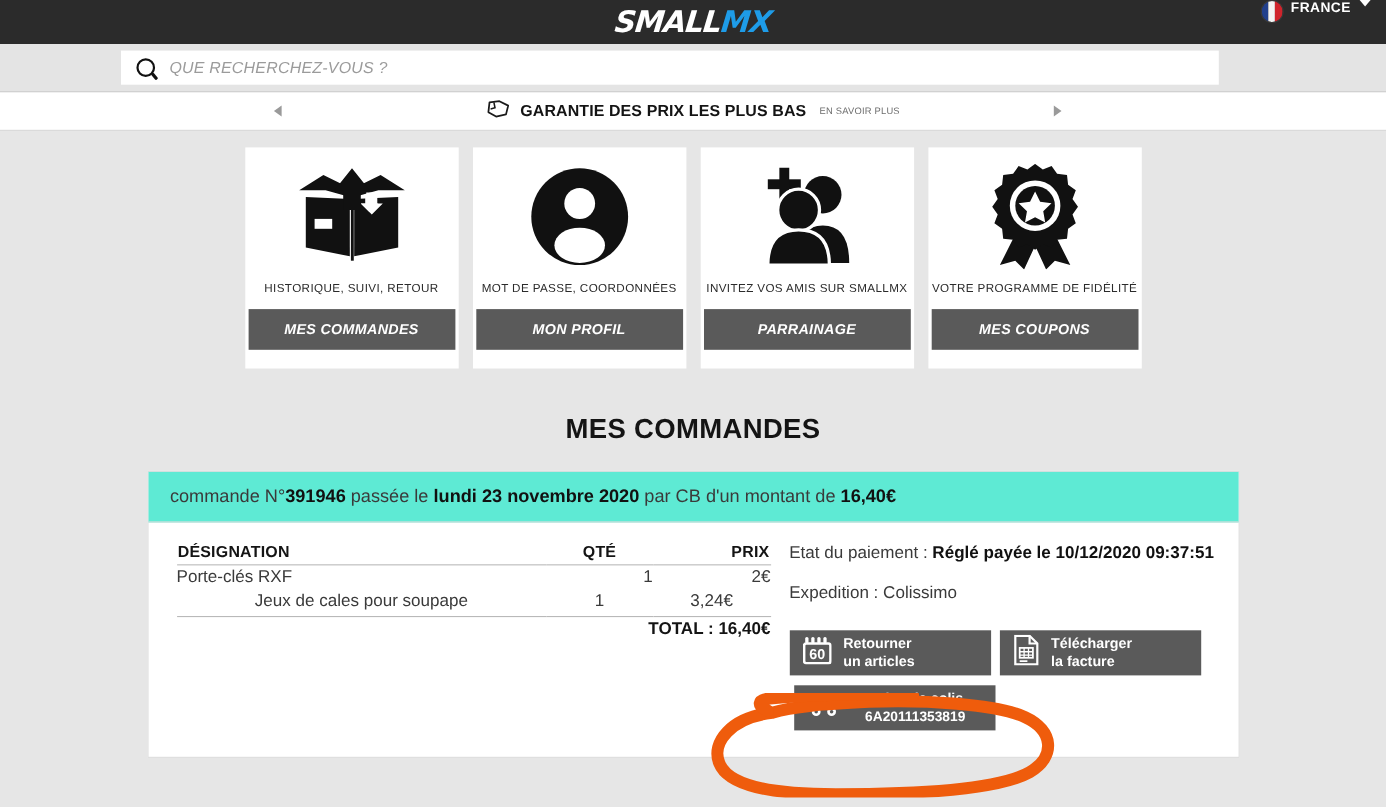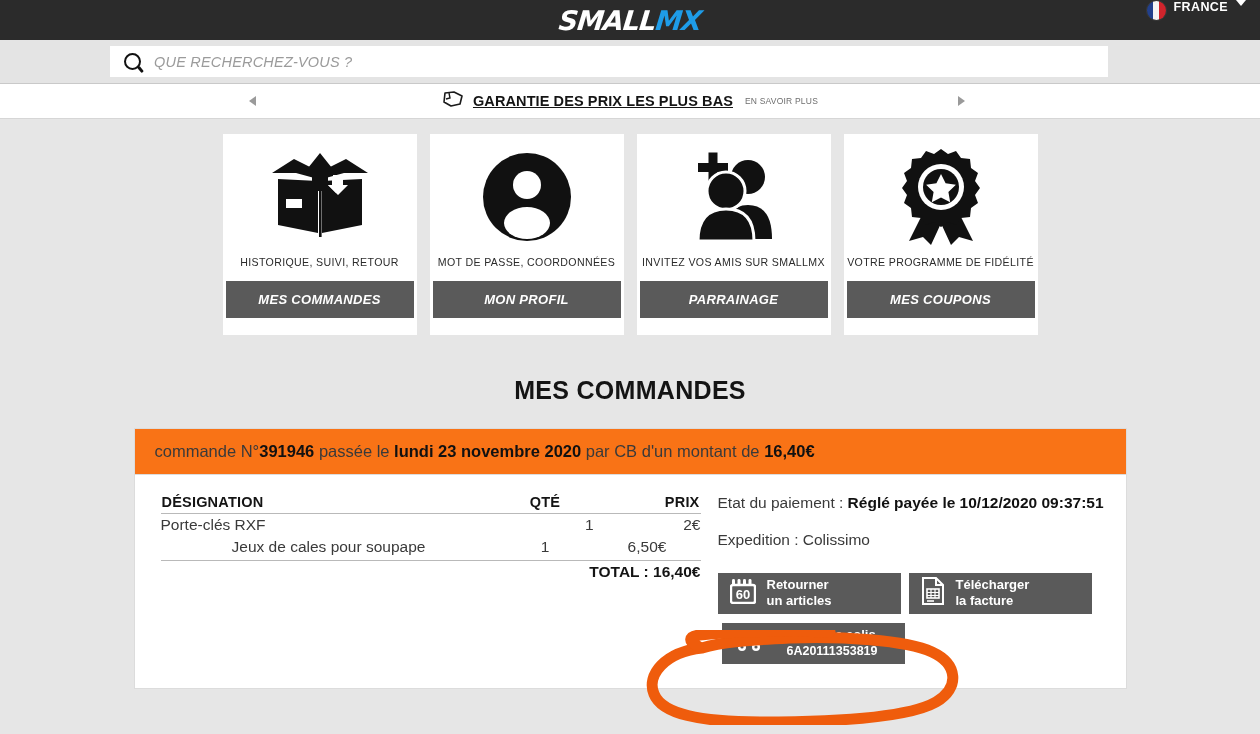--- a/index.html
+++ b/index.html
@@ -120,21 +120,20 @@
     justify-content: center;
     position: relative;
     border-bottom: 1px solid #d6d6d6;
   }
   .promo-inner { display: flex; align-items: center; gap: 9px; }
   .promo-title {
     font-size: 14.5px;
     font-weight: bold;
     color: #141414;
     letter-spacing: .1px;
-    text-decoration: underline;
   }
   .promo-sub {
     font-size: 8.5px;
     color: #6e6e6e;
     letter-spacing: .2px;
     margin-left: 3px;
   }
   .arrow-l, .arrow-r {
     position: absolute;
     width: 0; height: 0;
@@ -211,21 +210,21 @@
 
   
   .order-card {
     width: 993px;
     margin: 0 auto;
     background: #ffffff;
     border: 1px solid #dcdcdc;
     box-sizing: border-box;
   }
   .order-head {
-    background: #f97316;
+    background: #5eead4;
     border-bottom: 1px solid #dcdcdc;
     padding: 13px 20px;
     font-size: 16.5px;
     color: #3a3a3a;
   }
   .order-head b { color: #111; }
 
   .order-body {
     display: flex;
     padding: 18px 18px 24px 26px;
@@ -438,21 +437,21 @@
         </thead>
         <tbody>
           <tr>
             <td class="c-desig">Porte-clés RXF</td>
             <td class="c-qte">1</td>
             <td class="c-prix">2€</td>
           </tr>
           <tr class="last">
             <td class="c-desig">Jeux de cales pour soupape</td>
             <td class="c-qte">1</td>
-            <td class="c-prix">6,50€</td>
+            <td class="c-prix">3,24€</td>
           </tr>
           <tr class="total-row">
             <td colspan="3">TOTAL : 16,40€</td>
           </tr>
         </tbody>
       </table>
     </div>
 
     <div class="order-right">
 

